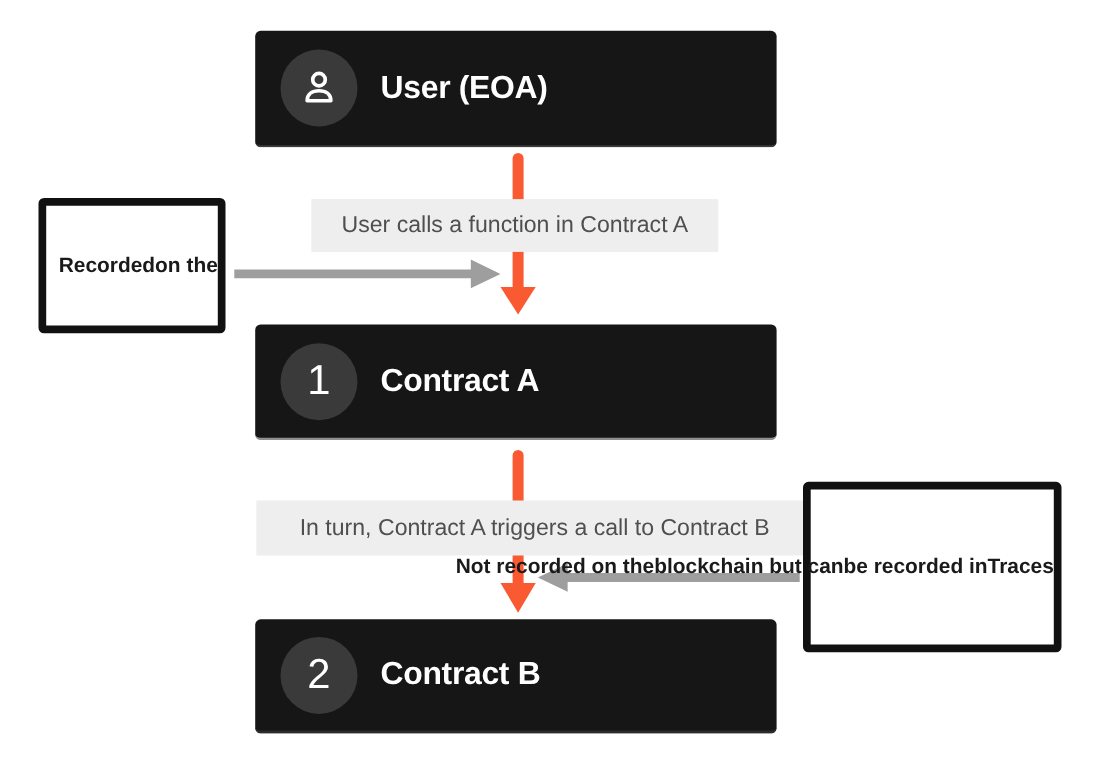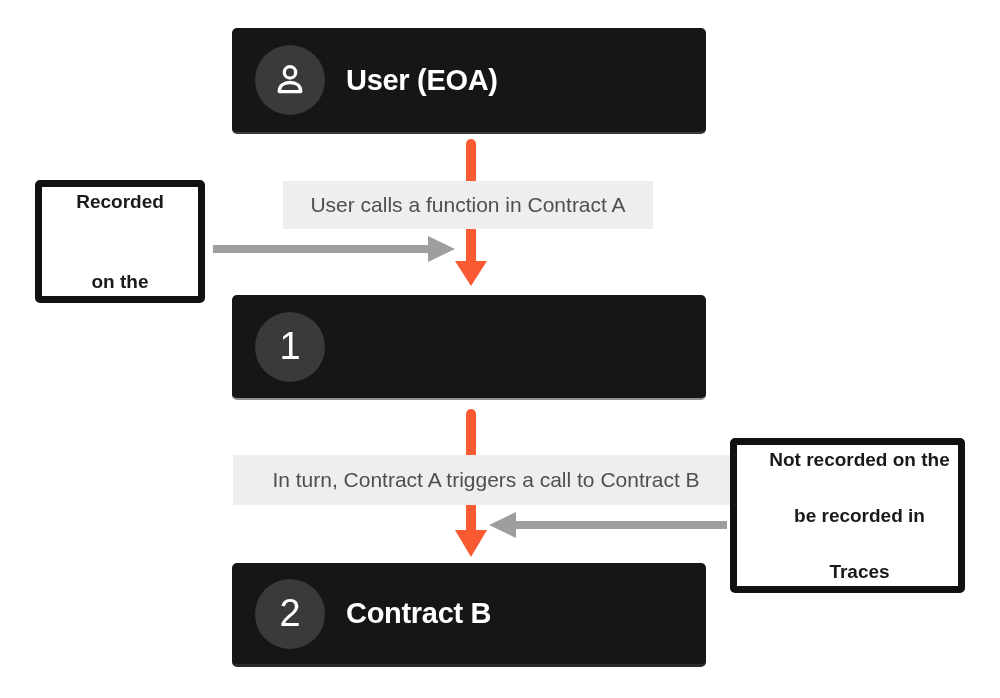--- a/index.html
+++ b/index.html
@@ -69,21 +69,21 @@
     white-space:nowrap;
   }
   .edge-label-1{left:283px;top:181px;width:370px;height:48px;}
   .edge-label-2{left:233px;top:455px;width:506px;height:50px;}
   .annotation{
     position:absolute;z-index:3;
     background:#ffffff;
     border:7px solid var(--annotation-border);
     border-radius:5px;
     box-sizing:border-box;
-    display:flex;flex-direction:column;align-items:center;justify-content:space-between;
+    display:flex;flex-direction:row;align-items:center;justify-content:flex-end;
     color:var(--annotation-text);
     font-size:19px;font-weight:700;line-height:29px;
     text-align:center;white-space:nowrap;
   }
   .annotation-left{left:35px;top:180px;width:170px;height:123px;}
   .annotation-right{left:730px;top:438px;width:235px;height:155px;padding-left:24px;}
 </style>
 </head>
 <body>
 
@@ -119,36 +119,38 @@
         <path d="M5.2 19.3 C5.2 15.4 8.2 13.6 12 13.6 C15.8 13.6 18.8 15.4 18.8 19.3 Z" fill="none" stroke="#ffffff" stroke-width="2.1" stroke-linejoin="round"></path>
       </svg>
     </div>
     <div class="node-title">User (EOA)</div>
   </div>
 
   <div class="node node-a">
     <div class="badge">
       <span class="badge-num">1</span>
     </div>
+    <div class="node-title">Contract A</div>
   </div>
 
   <div class="node node-b">
     <div class="badge">
       <span class="badge-num">2</span>
     </div>
     <div class="node-title">Contract B</div>
   </div>
 
   <div class="edge-label edge-label-1">User calls a function in Contract A</div>
   <div class="edge-label edge-label-2">In turn, Contract A triggers a call to Contract B</div>
 
   <div class="annotation annotation-left">
     <div>Recorded</div>
     <div>on the</div>
   </div>
 
   <div class="annotation annotation-right">
     <div>Not recorded on the</div>
+    <div>blockchain but can</div>
     <div>be recorded in</div>
     <div>Traces</div>
   </div>
 
 </div>
 
 </body></html>

